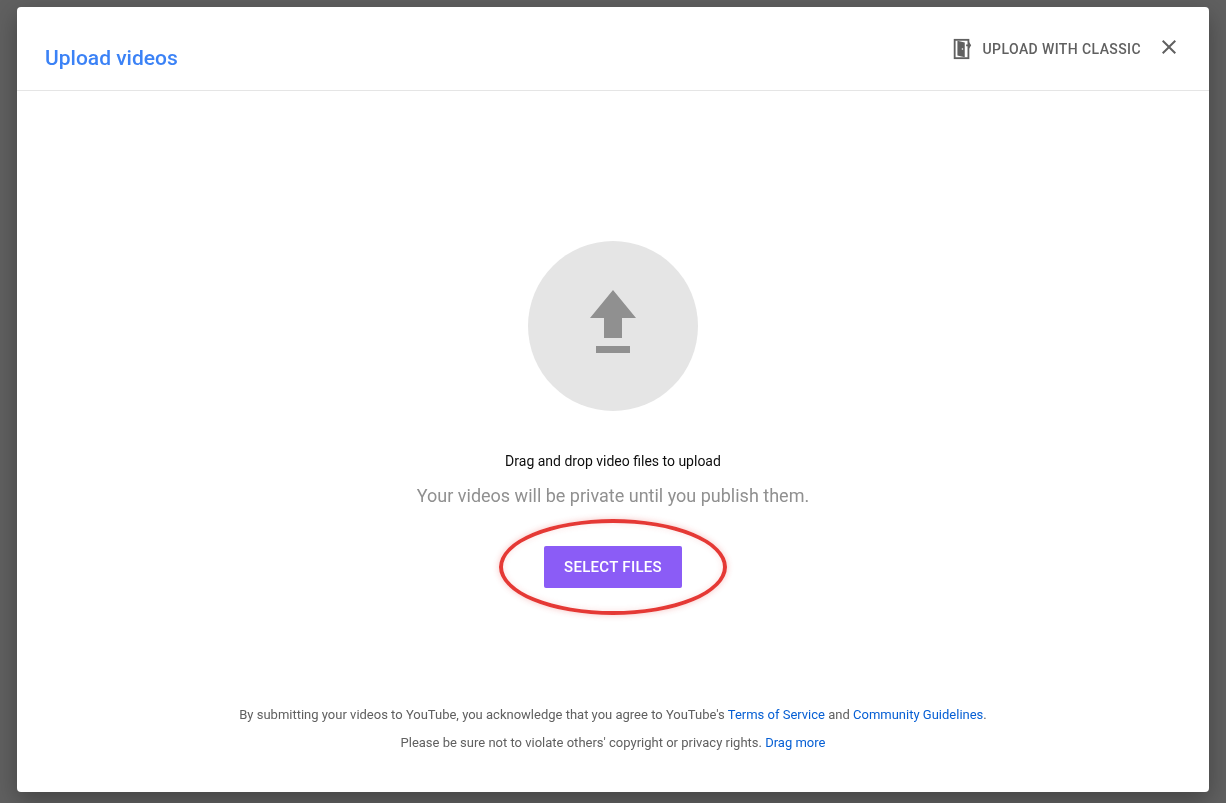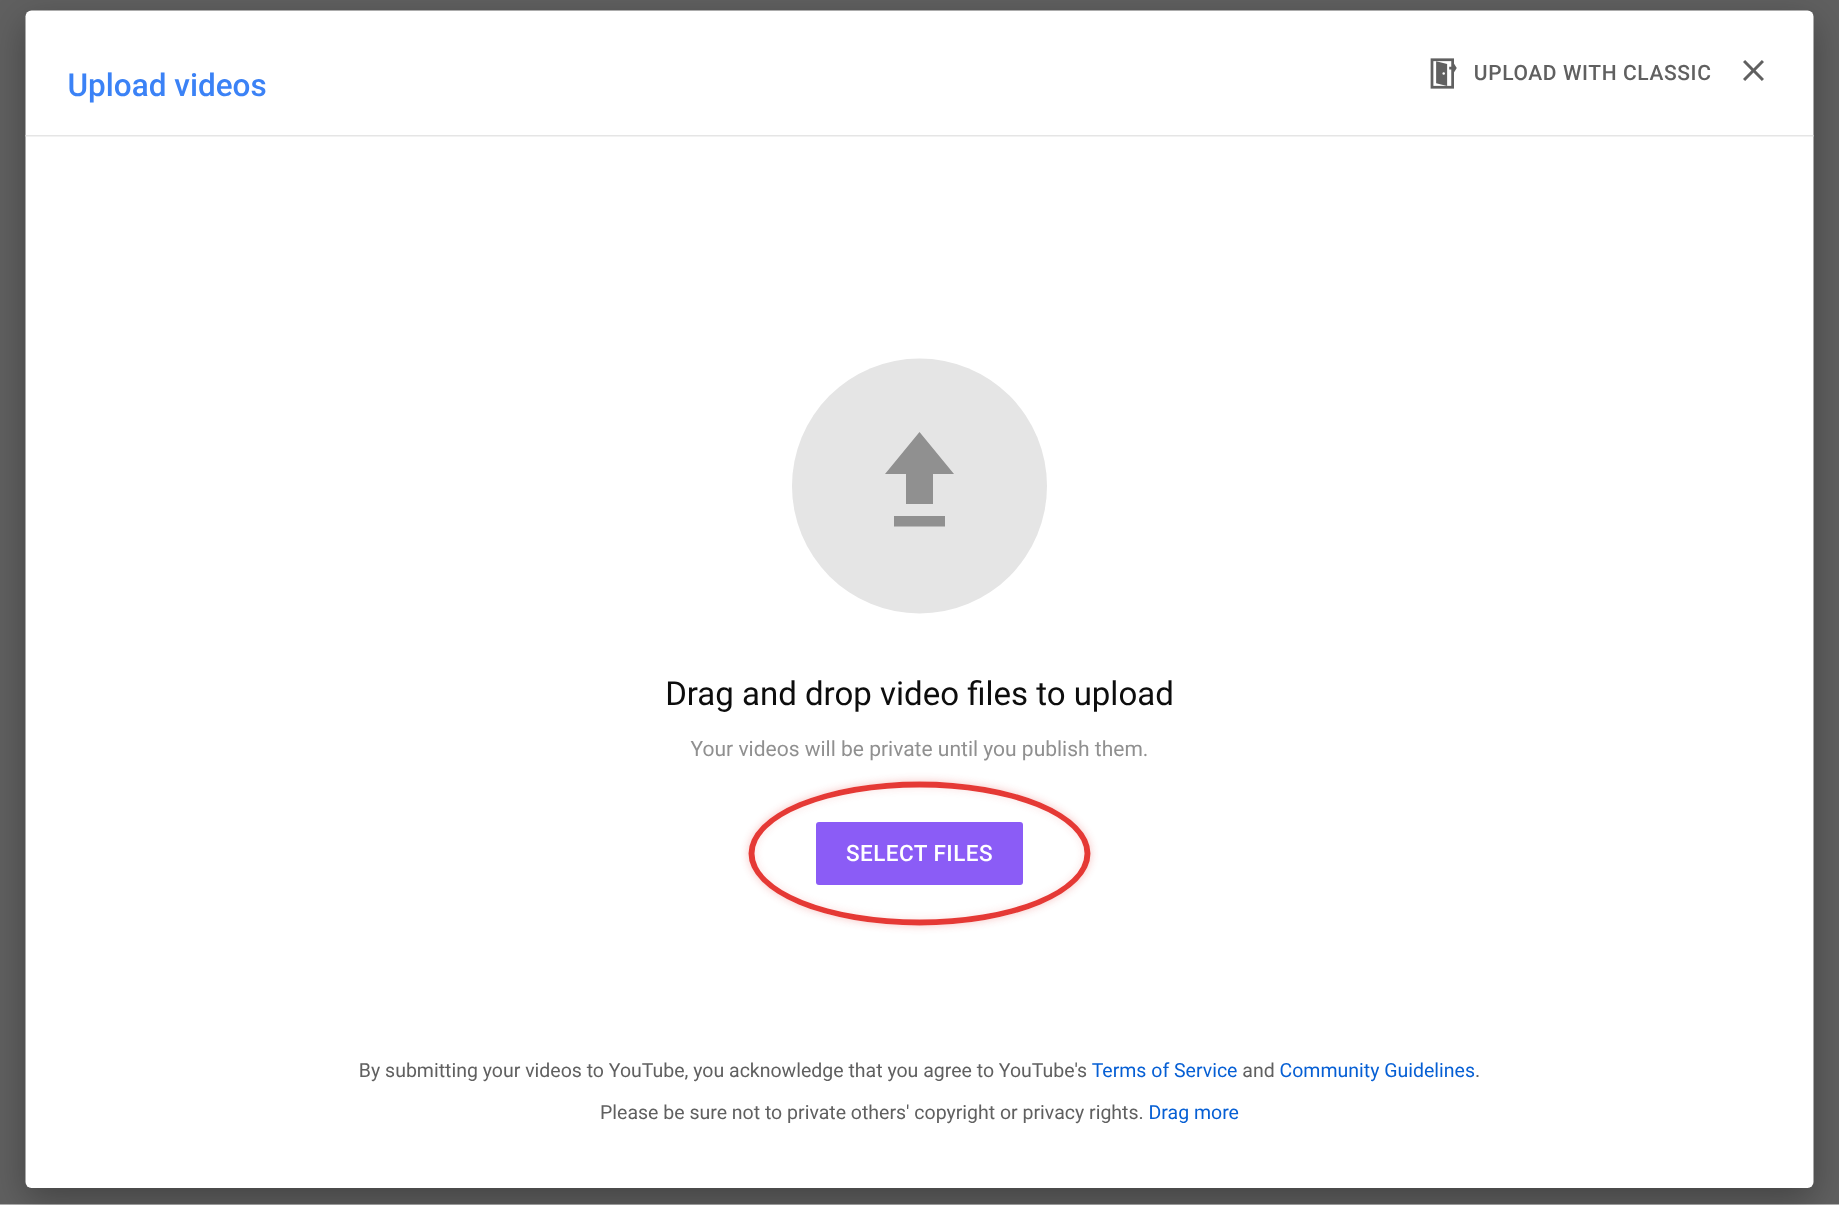--- a/index.html
+++ b/index.html
@@ -90,26 +90,26 @@
       align-items: center;
       justify-content: center;
       margin-bottom: 42px;
     }
     .upload-arrow svg {
       width: 58px;
       height: 72px;
       display: block;
     }
     .drag-title {
-      font-size: 22px;
+      font-size: 14px;
       color: #0d0d0d;
       margin-bottom: 16px;
     }
     .drag-subtitle {
-      font-size: 14px;
+      font-size: 18px;
       color: #909090;
       margin-bottom: 40px;
     }
     .select-wrapper {
       position: relative;
       display: flex;
       align-items: center;
       justify-content: center;
     }
     .highlight-ellipse {
@@ -192,16 +192,16 @@
       <div class="highlight-ellipse"></div>
       <button class="select-files-btn">SELECT FILES</button>
     </div>
   </div>
 
   <div class="footer">
     <span class="footer-line1">
       <span>By submitting your videos to YouTube, you acknowledge that you agree to YouTube's </span><a>Terms of Service</a><span> and </span><a>Community Guidelines</a><span>.</span>
     </span>
     <span class="footer-line2">
-      <span>Please be sure not to private others' copyright or privacy rights. </span><a>Drag more</a>
+      <span>Please be sure not to violate others' copyright or privacy rights. </span><a>Drag more</a>
     </span>
   </div>
 </div>
 
 </body></html>

